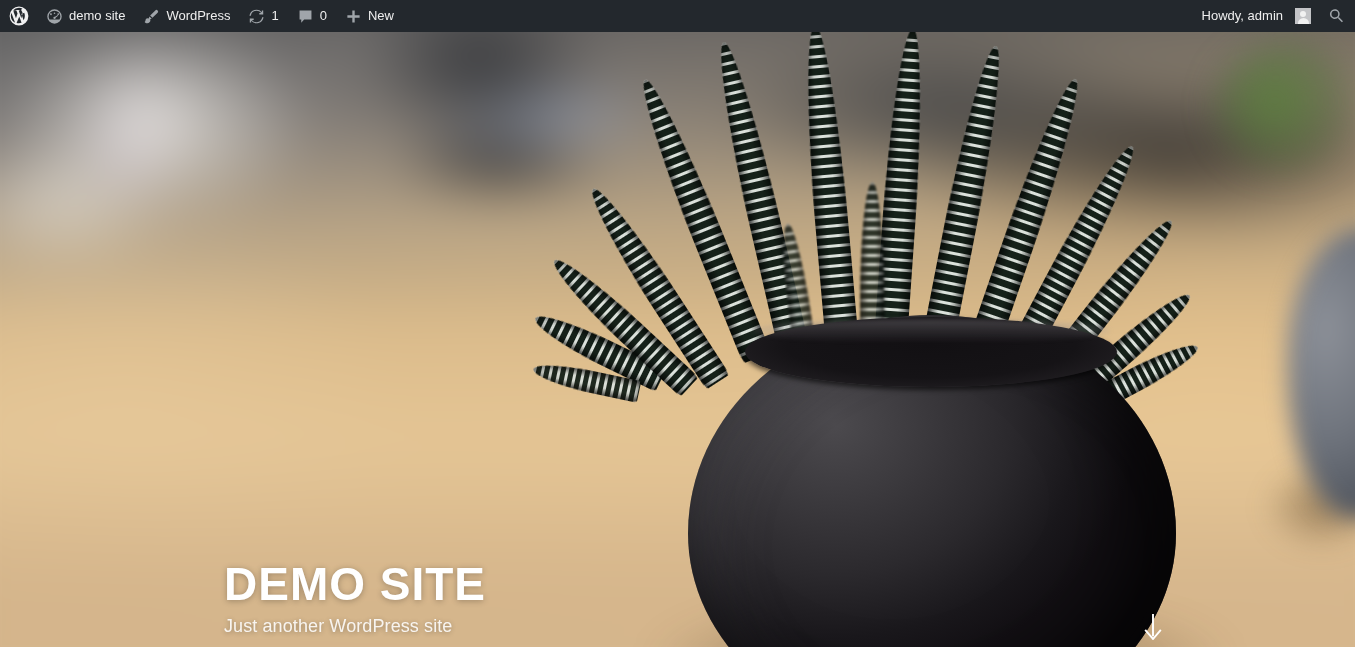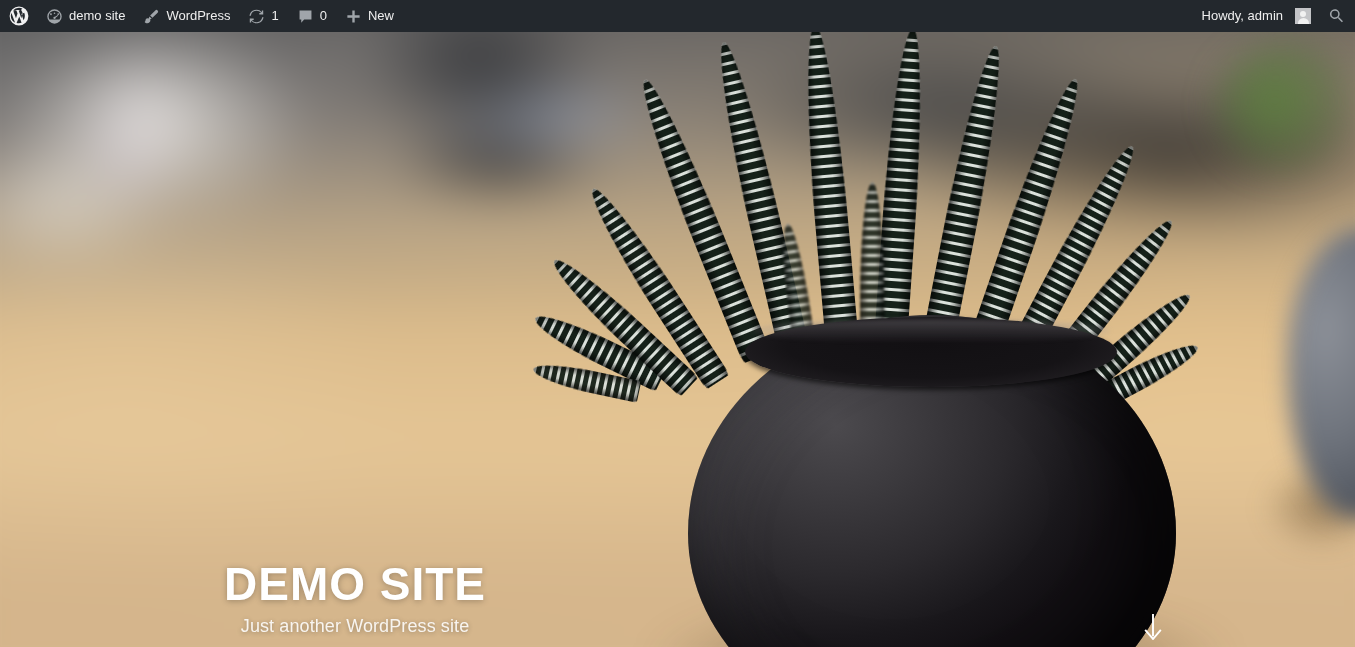--- a/index.html
+++ b/index.html
@@ -202,21 +202,20 @@
     line-height:1.06;
     text-shadow:0 1px 6px rgba(0,0,0,.28);
   }
   .site-description{
     margin-top:7px;
     font-size:18px;
     font-weight:400;
     color:rgba(255,255,255,.88);
     letter-spacing:.1px;
     text-shadow:0 1px 5px rgba(0,0,0,.3);
-    text-align:center;
   }
 
   .scroll-down{
     position:absolute;
     left:1139px; top:578px;
     width:28px; height:34px;
     z-index:20;
     display:flex; align-items:center; justify-content:center;
     cursor:pointer;
   }

